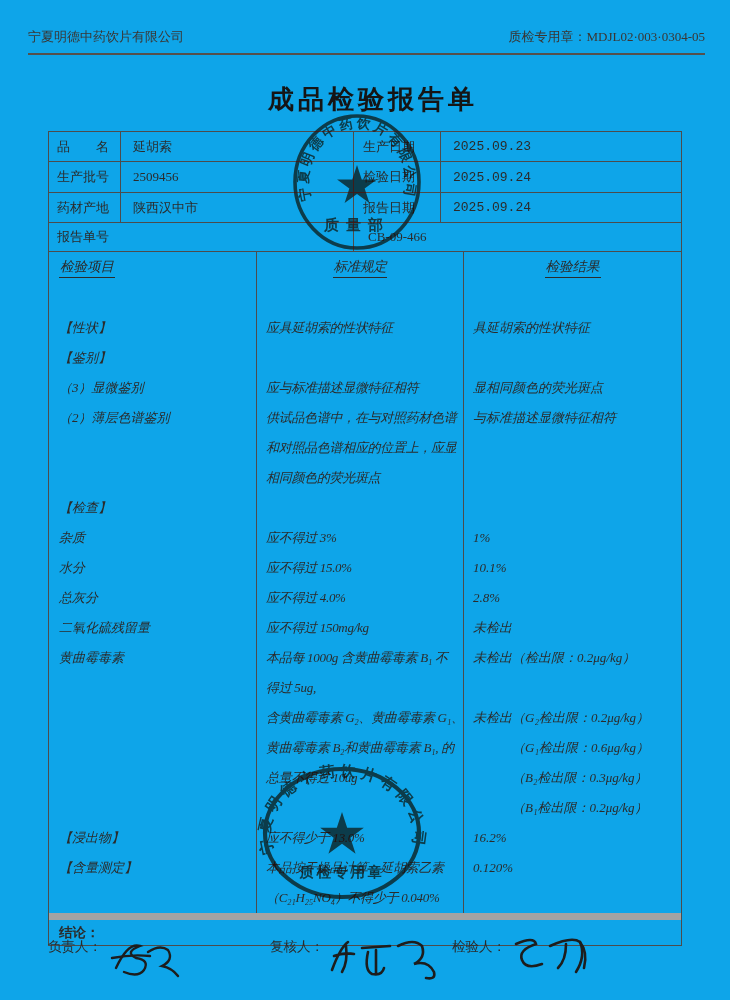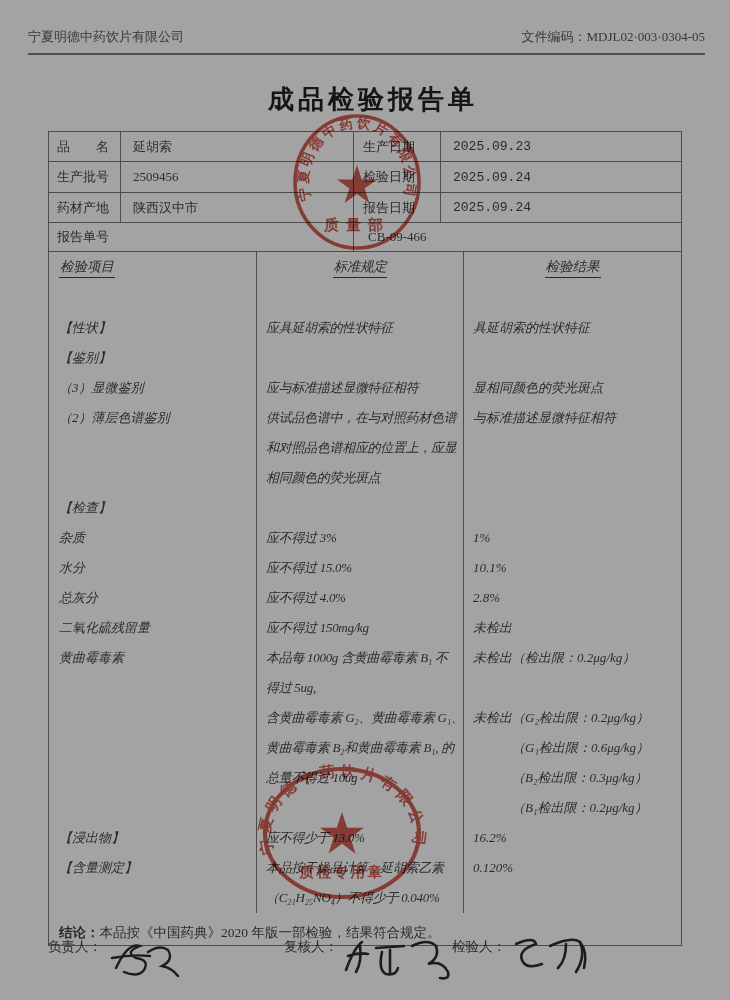--- a/index.html
+++ b/index.html
@@ -1,17 +1,17 @@
 <!DOCTYPE html>
 <html><head>
 <meta charset="utf-8">
 <style>
   html,body{margin:0;padding:0;background:#e8e8e8;}
   .page{
-    position:relative;width:730px;height:1000px;background:#a3a3a3;
+    position:relative;width:730px;height:1000px;background:#0ea5e9;
     font-family:"Liberation Serif","DejaVu Serif",serif;color:#2b2b2b;
     overflow:hidden;margin:0 auto;
   }
   
   .hdr{position:absolute;left:28px;right:25px;top:28px;display:flex;
     justify-content:space-between;align-items:flex-end;
     border-bottom:2px solid #55504c;padding-bottom:7px;font-size:13px;color:#3a3633;}
   .doc-title{position:absolute;left:16px;right:0;top:82px;text-align:center;
     font-size:26px;font-weight:bold;letter-spacing:4px;color:#151515;}
   
@@ -54,21 +54,21 @@
   
   .stamp{position:absolute;pointer-events:none;opacity:.82;mix-blend-mode:multiply;}
 </style>
 </head>
 <body>
 
 <div class="page">
 
   <div class="hdr">
     <span>宁夏明德中药饮片有限公司</span>
-    <span><span>文件编码：</span><span>MDJL02·003·0304-05</span></span>
+    <span><span>质检专用章：</span><span>MDJL02·003·0304-05</span></span>
   </div>
 
   <div class="doc-title">成品检验报告单</div>
 
   <div class="doc-table">
 
     <div class="info">
       <div class="cell lbl1">品　　名</div>
       <div class="cell val1">延胡索</div>
       <div class="cell lbl2">生产日期</div>
@@ -171,36 +171,36 @@
             <div class="tline">　　　（B₂检出限：0.3μg/kg）</div>
             <div class="tline">　　　（B₁检出限：0.2μg/kg）</div>
             <div class="tline">16.2%</div>
             <div class="tline">0.120%</div>
             <div class="tline"></div>
           </div>
       </div>
     </div>
 
     <div class="concl">
-      <b>结论：</b><span>本品按《中国药典》2020 年版一部检验，结果符合规定。</span>
+      <b>结论：</b>
     </div>
   </div>
 
   <div class="foot">
     <div class="sig-group" style="left:0;">
       <span>负责人：</span>
       <svg width="110" height="52" viewBox="0 0 110 52">
         <g fill="none" stroke="#1d1d1d" stroke-width="2.4" stroke-linecap="round">
           <path d="M14 34 Q26 8 38 12 Q22 18 34 24 Q48 26 42 36 Q36 44 22 38"></path>
           <path d="M46 18 Q58 10 66 16 Q72 26 60 32 Q70 34 76 42"></path>
           <path d="M10 24 Q30 20 48 22"></path>
         </g>
       </svg>
     </div>
-    <div class="sig-group" style="left:236px;">
+    <div class="sig-group" style="left:222px;">
       <span>复核人：</span>
       <svg width="130" height="52" viewBox="0 0 130 52">
         <g fill="none" stroke="#1d1d1d" stroke-width="2.6" stroke-linecap="round">
           <path d="M8 36 Q16 14 24 8 M10 22 Q20 18 30 20 M22 12 Q24 28 18 38"></path>
           <path d="M38 14 L66 12 M44 18 Q40 36 48 40 Q58 42 60 34 M52 16 L52 40"></path>
           <path d="M74 12 Q90 4 98 12 Q102 24 90 30 Q104 26 110 38 Q112 46 102 44"></path>
         </g>
       </svg>
     </div>
     <div class="sig-group" style="left:404px;">

